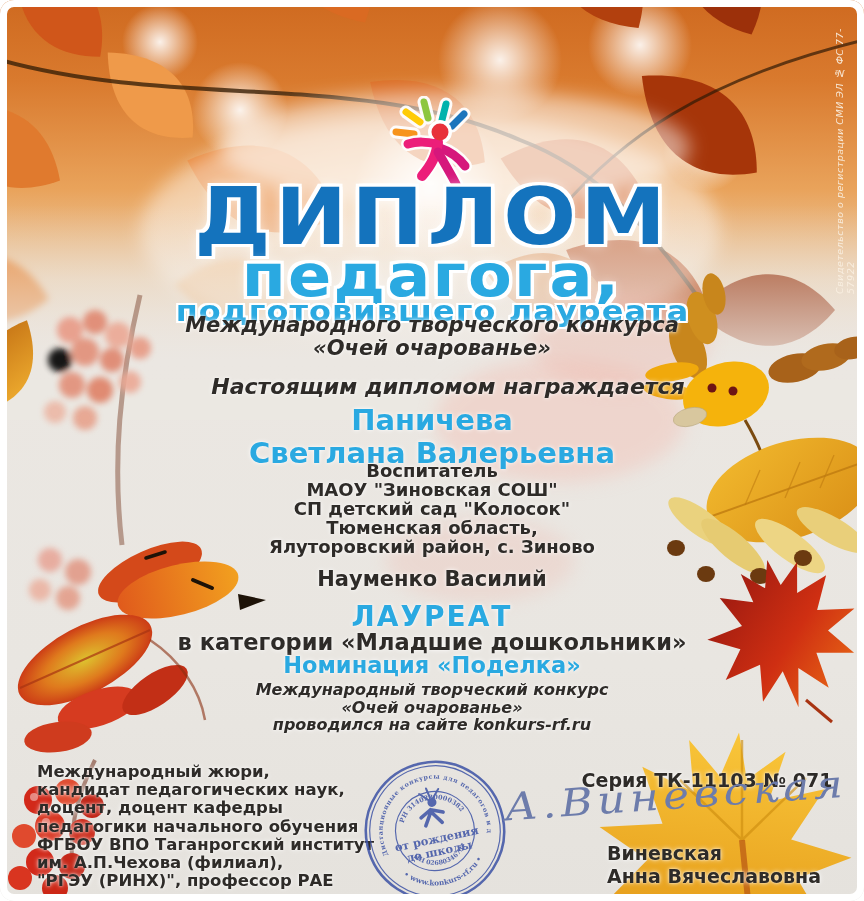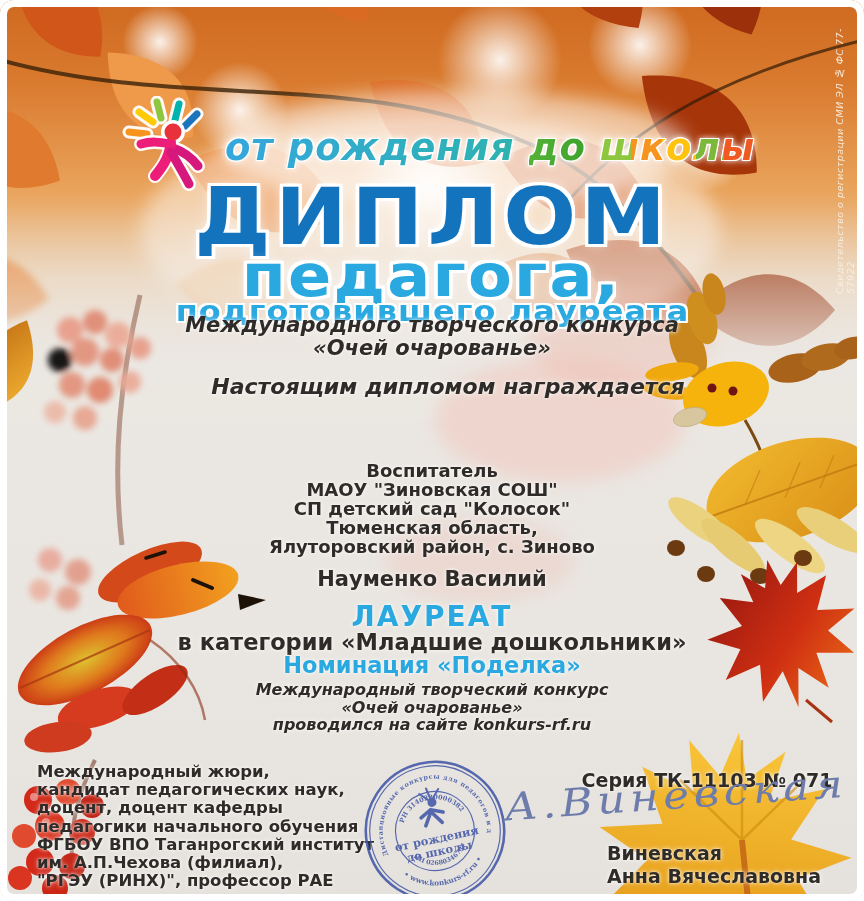--- a/index.html
+++ b/index.html
@@ -262,40 +262,37 @@
         <path d="M62 46 C60 60 56 68 46 80"></path>
             <path d="M62 56 C70 70 76 80 80 88"></path>
       </g>
       <circle cx="64" cy="36" r="12" fill="#fff"></circle>
       <path d="M62 48 C50 46 42 45 32 48" stroke="#ec1e79" stroke-width="9" stroke-linecap="round" fill="none"></path>
       <path d="M64 52 C76 56 83 62 89 70" stroke="#d6177c" stroke-width="9" stroke-linecap="round" fill="none"></path>
       <path d="M62 46 C60 60 56 68 46 80" stroke="#ec1e79" stroke-width="10" stroke-linecap="round" fill="none"></path>
       <path d="M62 56 C70 70 76 80 80 88" stroke="#d6177c" stroke-width="9" stroke-linecap="round" fill="none"></path>
       <circle cx="64" cy="36" r="8.5" fill="#e8313a"></circle>
     </svg>
-    <div class="logo-script">
-      <span class="lw lw1">от рождения</span>
-      <span> </span>
-      <span class="lw lw2">до</span>
-      <span> </span>
-      <span class="lw lw3">школы</span>
-    </div>
   </div>
 
   <div class="txt title b blue1 ow3"><span class="sx">ДИПЛОМ</span></div>
   <div class="txt subtitle b blue2 ow3"><span class="sx">педагога,</span></div>
   <div class="txt subtitle2 b blue2 ow"><span class="sx">подготовившего лауреата</span></div>
 
   <div class="txt contest-intro b it dark softglow">
     <div>Международного творческого конкурса</div>
     <div>«Очей очарованье»</div>
   </div>
 
   <div class="txt award-intro b it dark softglow">Настоящим дипломом награждается</div>
 
+  <div class="txt recipient b blue2 softglow">
+    <div>Паничева</div>
+    <div>Светлана Валерьевна</div>
+  </div>
 
   <div class="txt details b dark softglow">
     <div>Воспитатель</div>
     <div>МАОУ "Зиновская СОШ"</div>
     <div>СП детский сад "Колосок"</div>
     <div>Тюменская область,</div>
     <div>Ялуторовский район, с. Зиново</div>
   </div>
 
   <div class="txt student b dark softglow">Науменко Василий</div>

